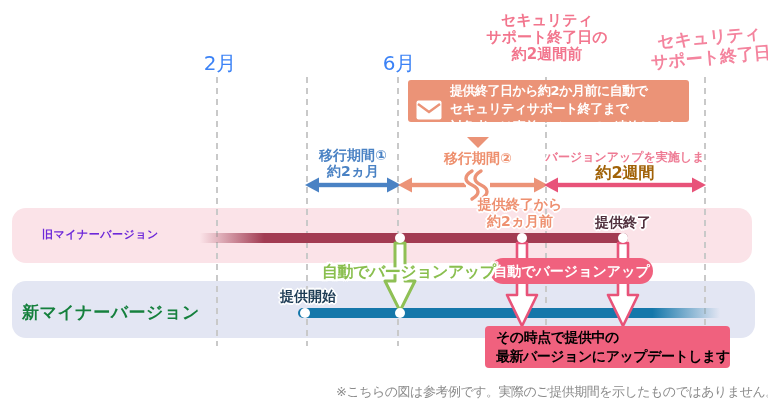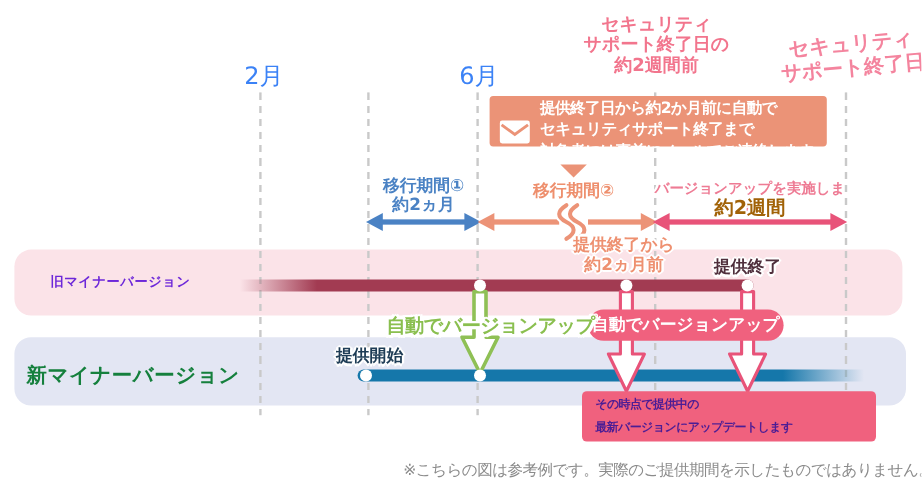--- a/index.html
+++ b/index.html
@@ -58,21 +58,21 @@
   
   .m-end2m{left:455px;top:196px;width:130px;color:#ee9070;font-size:14px;line-height:17px;z-index:8;}
   .m-end{left:583px;top:214px;width:80px;color:#4f2f3c;font-size:14px;z-index:8;}
   .m-start{left:268px;top:288px;width:80px;color:#1e3c55;font-size:14px;z-index:8;}
 
   .green-label{left:322px;top:262px;color:#8abf4f;font-size:16px;letter-spacing:-0.5px;z-index:8;}
   .badge{left:490px;top:258px;width:163px;height:26px;background:#f0617e;border-radius:13px;
          color:#fff;font-size:14px;line-height:26px;text-align:center;z-index:7;}
 
   .update-box{left:485px;top:326px;width:245px;height:42px;background:#f0617e;border-radius:4px;z-index:7;}
-  .update-box .txt{position:absolute;left:11px;top:2px;color:#4c1d95;font-size:10px;line-height:19px;
+  .update-box .txt{position:absolute;left:11px;top:2px;color:#000000;font-size:14px;line-height:19px;
                    font-weight:bold;letter-spacing:-0.5px;white-space:nowrap;}
 
   .footnote{left:336px;top:383px;color:#8b8b8b;font-size:13px;z-index:4;letter-spacing:-0.5px;}
 
   svg{display:block;}
   .z5{z-index:5;} .z6{z-index:6;}
 </style>
 </head>
 <body>
 

